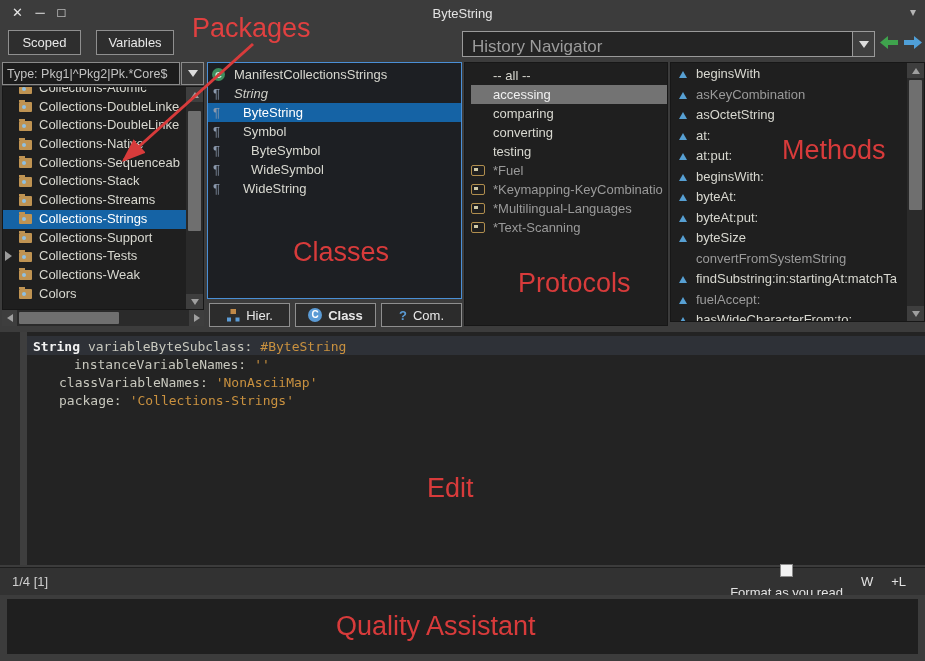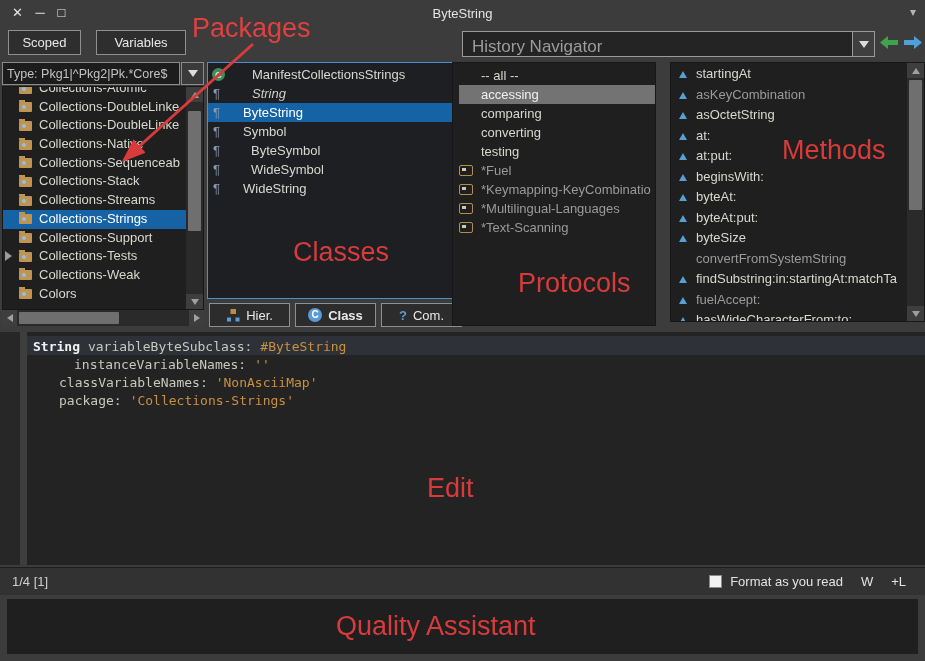--- a/index.html
+++ b/index.html
@@ -9,21 +9,21 @@
   .titlebar{position:absolute;left:0;top:0;width:925px;height:28px;background:#3c3c3c;}
   .winctl{position:absolute;left:12px;top:5px;font-size:13px;color:#e6e6e6;letter-spacing:0;}
   .winctl span{margin-right:9px;cursor:default;}
   .wintitle{position:absolute;left:0;top:6px;width:100%;text-align:center;font-size:13px;color:#e4e4e4;}
   .winmenu{position:absolute;right:9px;top:5px;font-size:12px;color:#b5b5b5;}
   
   .btn{position:absolute;height:25px;background:#2e2e2e;border:1px solid #8f8f8f;
        color:#e8e8e8;font-size:13px;display:flex;align-items:center;justify-content:center;
        box-sizing:border-box;cursor:default;}
   .btn-scoped{left:8px;top:30px;width:73px;}
-  .btn-variables{left:96px;top:30px;width:90px;}
+  .btn-variables{left:96px;top:30px;width:78px;}
   .history{position:absolute;left:462px;top:31px;width:413px;height:26px;background:#242424;
            border:1px solid #9a9a9a;box-sizing:border-box;}
   .history-text{position:absolute;left:9px;top:5px;font-size:17px;color:#9c9c9c;}
   .history-drop{position:absolute;right:0;top:0;width:21px;height:24px;background:#3f3f3f;
                 border-left:1px solid #9a9a9a;display:flex;align-items:center;justify-content:center;}
   .tri-down{width:0;height:0;border-left:5px solid transparent;border-right:5px solid transparent;
             border-top:7px solid #dcdcdc;}
   .navarrow{position:absolute;top:36px;}
   
   .panel{position:absolute;background:#1f1f1f;border:1px solid #171717;box-sizing:border-box;overflow:hidden;}
@@ -58,30 +58,30 @@
   .vthumb{position:absolute;left:2px;width:13px;background:#6f6f6f;border-radius:1px;}
   .hsb{position:absolute;left:2px;top:310px;width:202px;height:16px;background:#2a2a2a;}
   .hbtn{position:absolute;top:0;width:15px;height:16px;background:#3e3e3e;display:flex;align-items:center;justify-content:center;}
   .hthumb{position:absolute;left:17px;top:2px;width:100px;height:12px;background:#6f6f6f;border-radius:1px;}
   
   .cls-list{left:207px;top:62px;width:255px;height:237px;border:1px solid #4a8fd6;background:#1d1f23;}
   .cls-list .row{height:19px;line-height:19px;}
   .icon-pilcrow{position:absolute;left:5px;top:0;font-size:13px;color:#8a98ac;}
   .icon-classc{position:absolute;left:4px;top:3px;width:13px;height:13px;border-radius:50%;background:#3e8e5e;
                color:#cdeeda;font-size:9.5px;font-weight:bold;text-align:center;line-height:13px;}
-  .ml0{margin-left:44px;} .ml1{margin-left:35px;} .ml2{margin-left:43px;}
+  .ml0{margin-left:26px;} .ml1{margin-left:35px;} .ml2{margin-left:43px;}
   .abstract{font-style:italic;color:#cfcfc8;}
   
   .cbtn{position:absolute;top:303px;height:24px;width:81px;background:#2c2c2c;border:1px solid #8f8f8f;
         box-sizing:border-box;color:#e8e8e8;font-size:13px;display:flex;align-items:center;justify-content:center;gap:6px;}
   .icon-circle-c{width:14px;height:14px;border-radius:50%;background:#5b9bd5;color:#ffffff;
                  font-size:10px;font-weight:bold;text-align:center;line-height:14px;}
   .icon-question{color:#5b9bd5;font-weight:bold;font-size:13px;}
   
-  .prt-list{left:452px;top:62px;width:204px;height:264px;}
+  .prt-list{left:464px;top:62px;width:204px;height:264px;}
   .prt-list .row{height:19px;line-height:19px;margin-left:6px;}
   .prt-list .row.sel-gray{padding-right:6px;}
   .icon-folder-o{position:absolute;left:0;top:4px;width:12px;height:9px;border:1px solid #b08e4e;border-radius:2px;}
   .icon-folder-o::after{content:'';position:absolute;left:2px;top:2px;width:4px;height:3px;background:#cfc9a8;}
   .prt-list .lbl{margin-left:22px;}
   .prt-list .row:first-child{margin-top:3px;}
   
   .mth-list{left:670px;top:62px;width:255px;height:260px;}
   .mth-rows{position:absolute;left:0;top:1px;right:17px;}
   .mth-rows .row{height:20.5px;line-height:20.5px;}
@@ -97,21 +97,21 @@
   .tok{margin-right:0;}
   .tok + .tok{margin-left:8px;}
   .tk-recv{color:#f2f2f2;font-weight:bold;}
   .tk-sel{color:#c8c8be;}
   .tk-lit{color:#c9913f;}
   
   .statusbar{position:absolute;left:0;top:567px;width:925px;height:27px;background:#323232;
              border-top:1px solid #1e1e1e;border-bottom:1px solid #1e1e1e;box-sizing:content-box;}
   .st-pos{position:absolute;left:12px;top:6px;font-size:13px;color:#cfcfcf;}
   .st-right{position:absolute;right:19px;top:0;height:27px;display:flex;align-items:center;gap:18px;}
-  .st-fmt{display:flex;align-items:center;gap:8px;font-size:13px;color:#e2e2e2;}
+  .st-fmt{display:flex;align-items:center;gap:8px;font-size:13px;color:#e2e2e2;flex-direction:column;}
   .checkbox{width:13px;height:13px;background:#f2f2f2;border:1px solid #8a8a8a;box-sizing:border-box;}
   .st-w,.st-l{font-size:13px;color:#e2e2e2;}
   
   .qa-outer{position:absolute;left:0;top:595px;width:925px;height:66px;background:#3c3c3c;}
   .qa-inner{position:absolute;left:7px;top:4px;width:911px;height:55px;background:#1f1f1f;}
   
   .ann{position:absolute;color:#d83b3b;font-size:27px;font-family:"Liberation Sans",sans-serif;
        z-index:10;pointer-events:none;white-space:nowrap;}
   .ann-pk{left:192px;top:13px;color:#e04040;}
   .ann-cl{left:293px;top:237px;}
@@ -225,21 +225,21 @@
     <div class="row"><span class="lbl">converting</span></div>
     <div class="row"><span class="lbl">testing</span></div>
     <div class="row dim"><span class="icon-folder-o"></span><span class="lbl">*Fuel</span></div>
     <div class="row dim"><span class="icon-folder-o"></span><span class="lbl">*Keymapping-KeyCombinatio</span></div>
     <div class="row dim"><span class="icon-folder-o"></span><span class="lbl">*Multilingual-Languages</span></div>
     <div class="row dim"><span class="icon-folder-o"></span><span class="lbl">*Text-Scanning</span></div>
   </div>
 
   <div class="panel mth-list">
     <div class="mth-rows">
-      <div class="row"><span class="icon-tri-m"></span><span class="lbl">startingAt</span></div>
+      <div class="row"><span class="icon-tri-m"></span><span class="lbl">beginsWith</span></div>
       <div class="row dim"><span class="icon-tri-m"></span><span class="lbl">asKeyCombination</span></div>
       <div class="row"><span class="icon-tri-m"></span><span class="lbl">asOctetString</span></div>
       <div class="row"><span class="icon-tri-m"></span><span class="lbl">at:</span></div>
       <div class="row"><span class="icon-tri-m"></span><span class="lbl">at:put:</span></div>
       <div class="row"><span class="icon-tri-m"></span><span class="lbl">beginsWith:</span></div>
       <div class="row"><span class="icon-tri-m"></span><span class="lbl">byteAt:</span></div>
       <div class="row"><span class="icon-tri-m"></span><span class="lbl">byteAt:put:</span></div>
       <div class="row"><span class="icon-tri-m"></span><span class="lbl">byteSize</span></div>
       <div class="row dim"><span class="lbl">convertFromSystemString</span></div>
       <div class="row"><span class="icon-tri-m"></span><span class="lbl">findSubstring:in:startingAt:matchTa</span></div>

